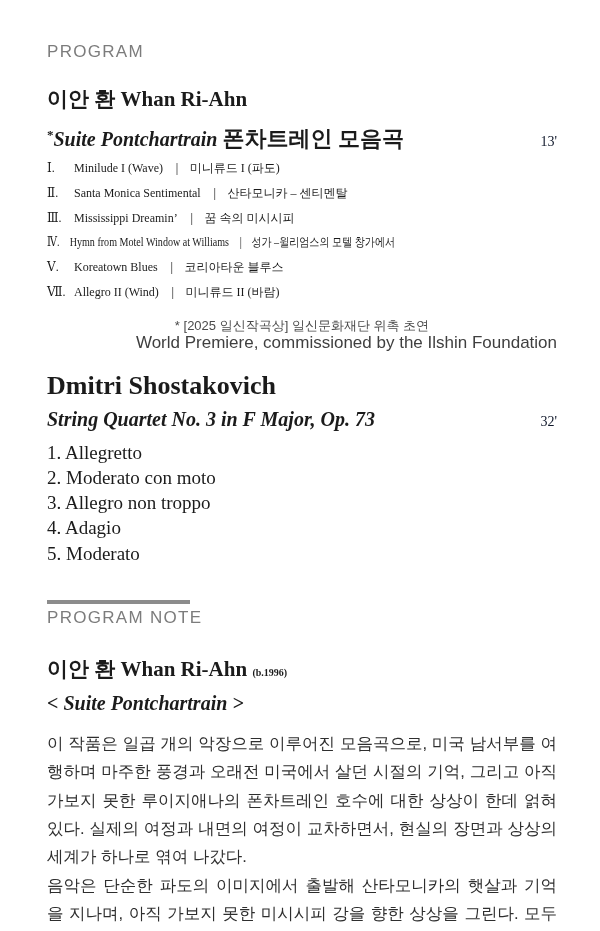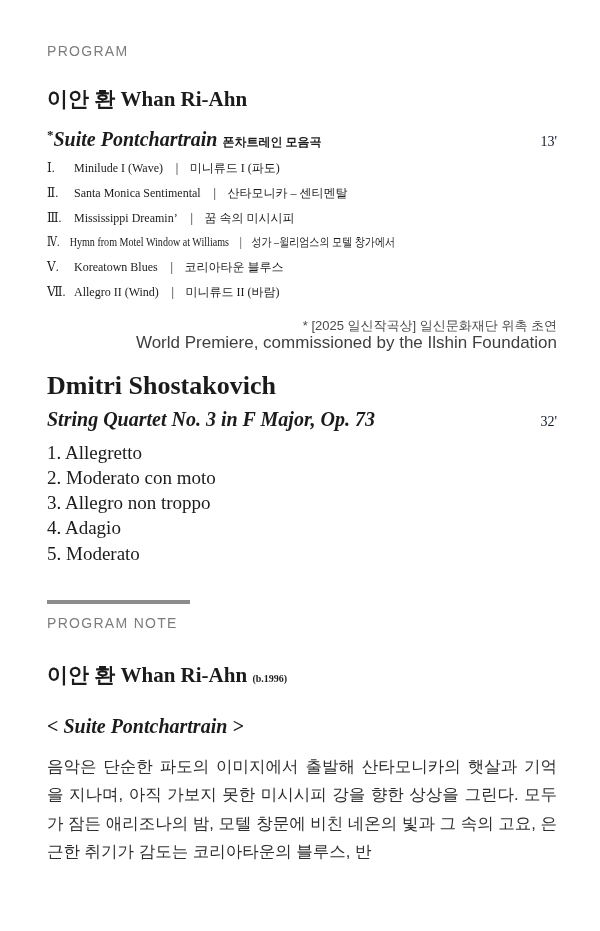--- a/index.html
+++ b/index.html
@@ -6,80 +6,80 @@
   body {
     width: 600px; height: 931px; overflow: hidden;
     font-family: "Liberation Serif", "DejaVu Serif", serif;
     color: #1b1b1b;
     -webkit-font-smoothing: antialiased;
   }
   .page { padding: 44px 43px 0 47px; }
 
   .section-label {
     font-family: "Liberation Sans", "DejaVu Sans", sans-serif;
-    font-size: 14px; line-height: 15px;
+    font-size: 17px; line-height: 15px;
     letter-spacing: 1.3px;
     color: #7c7c7c;
   }
 
   .composer-heading {
     margin-top: 29px;
     font-size: 21px; line-height: 23px;
     font-weight: bold;
   }
 
   .title-row {
     margin-top: 11px;
     display: flex; justify-content: space-between; align-items: baseline;
     line-height: 26px;
   }
   .title-left { font-size: 20px; font-weight: bold; white-space: nowrap; }
   .premiere-mark { font-size: 13px; vertical-align: 7px; font-weight: bold; }
   .title-en-italic { font-style: italic; }
-  .title-ko { font-style: normal; font-size: 12px; }
+  .title-ko { font-style: normal; font-size: 22px; }
   .duration { font-size: 14px; color: #0f172a; font-weight: normal; }
 
   .movement-list { margin-top: 1px; font-size: 12px; line-height: 24.8px; }
   .mv { white-space: nowrap; }
   .mv-no { display: inline-block; min-width: 27px; }
   .mv-sep { margin: 0 7px 0 8px; color: #3a3a3a; }
   .mv.condensed { transform: scaleX(0.84); transform-origin: 0 50%; }
 
   .footnote {
     margin-top: 12px;
     text-align: right;
     font-family: "Liberation Sans", "DejaVu Sans", sans-serif;
     color: #4a4a4a;
   }
-  .footnote-ko { font-size: 13px; line-height: 17px; }
+  .footnote-ko { font-size: 13px; line-height: 17px; text-align: center; }
   .footnote-en { font-size: 17px; line-height: 17px; color: #3f3f3f; }
 
   .composer-heading-2 {
     margin-top: 23px;
     font-size: 26px; line-height: 23px;
     font-weight: bold;
   }
   .title-row-2 { margin-top: 9px; }
   .movement-list-2 { margin-top: 5px; font-size: 19px; line-height: 25.2px; }
 
   .divider {
     margin-top: 34px;
     width: 143px; height: 4px;
     background: #8c8c8c;
   }
-  .note-label { margin-top: 12px; }
+  .note-label { margin-top: 6px; }
 
   .note-heading {
     margin-top: 32px;
     font-size: 21px; line-height: 24px;
     font-weight: bold;
   }
   .birth-year { font-size: 10px; }
   .note-subtitle {
-    margin-top: 22px;
+    margin-top: 5px;
     font-size: 20px; line-height: 26px;
     font-weight: bold; font-style: italic;
   }
   .note-body {
     margin-top: 13px;
     font-family: "Liberation Sans", "DejaVu Sans", sans-serif;
     font-size: 16.5px; line-height: 28.4px;
     text-align: justify;
     color: #2e2e2e;
   }
@@ -136,16 +136,17 @@
   <div class="section-label note-label">PROGRAM NOTE</div>
 
   <div class="note-heading">
     <span>이안 환 Whan Ri-Ahn</span>
     <span class="birth-year">(b.1996)</span>
   </div>
 
   <div class="note-subtitle">&lt; Suite Pontchartrain &gt;</div>
 
   <div class="note-body">
+    <p>이 작품은 일곱 개의 악장으로 이루어진 모음곡으로, 미국 남서부를 여행하며 마주한 풍경과 오래전 미국에서 살던 시절의 기억, 그리고 아직 가보지 못한 루이지애나의 폰차트레인 호수에 대한 상상이 한데 얽혀 있다. 실제의 여정과 내면의 여정이 교차하면서, 현실의 장면과 상상의 세계가 하나로 엮여 나갔다.</p>
     <p>음악은 단순한 파도의 이미지에서 출발해 산타모니카의 햇살과 기억을 지나며, 아직 가보지 못한 미시시피 강을 향한 상상을 그린다. 모두가 잠든 애리조나의 밤, 모텔 창문에 비친 네온의 빛과 그 속의 고요, 은근한 취기가 감도는 코리아타운의 블루스, 반</p>
   </div>
 
 </div>
 
 </body></html>

